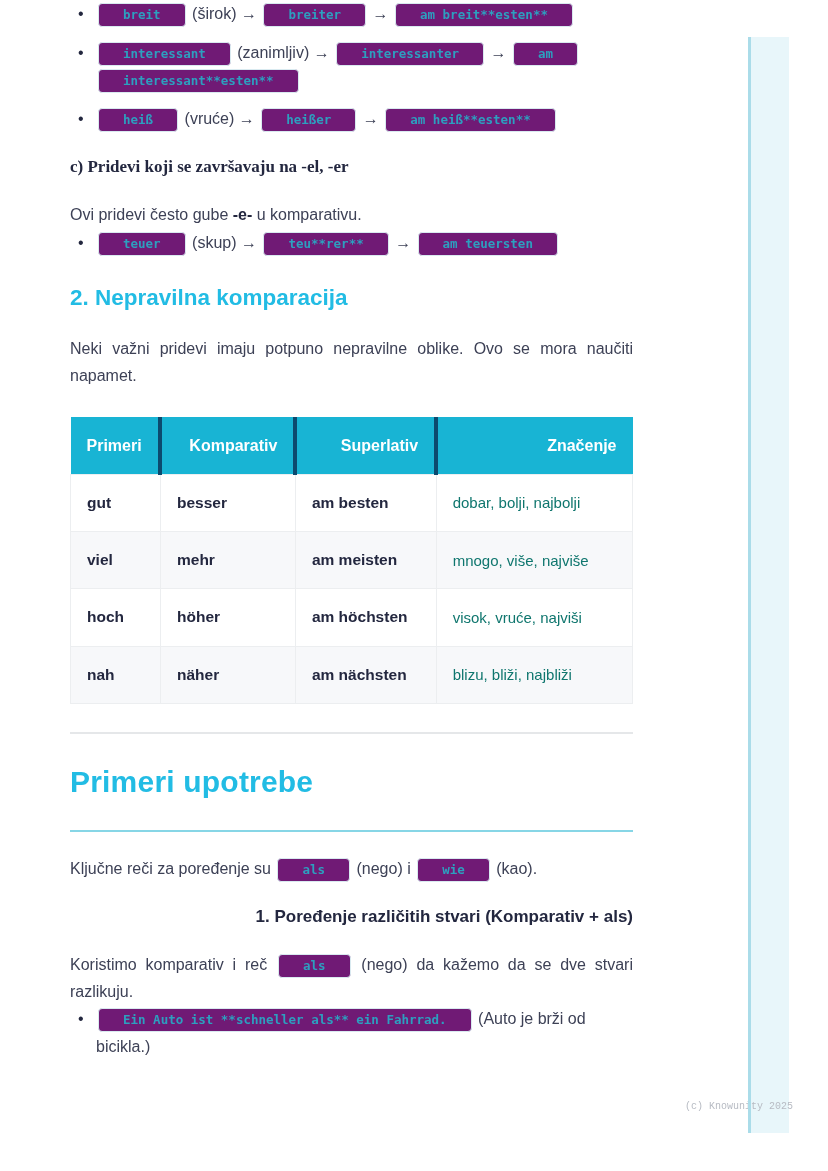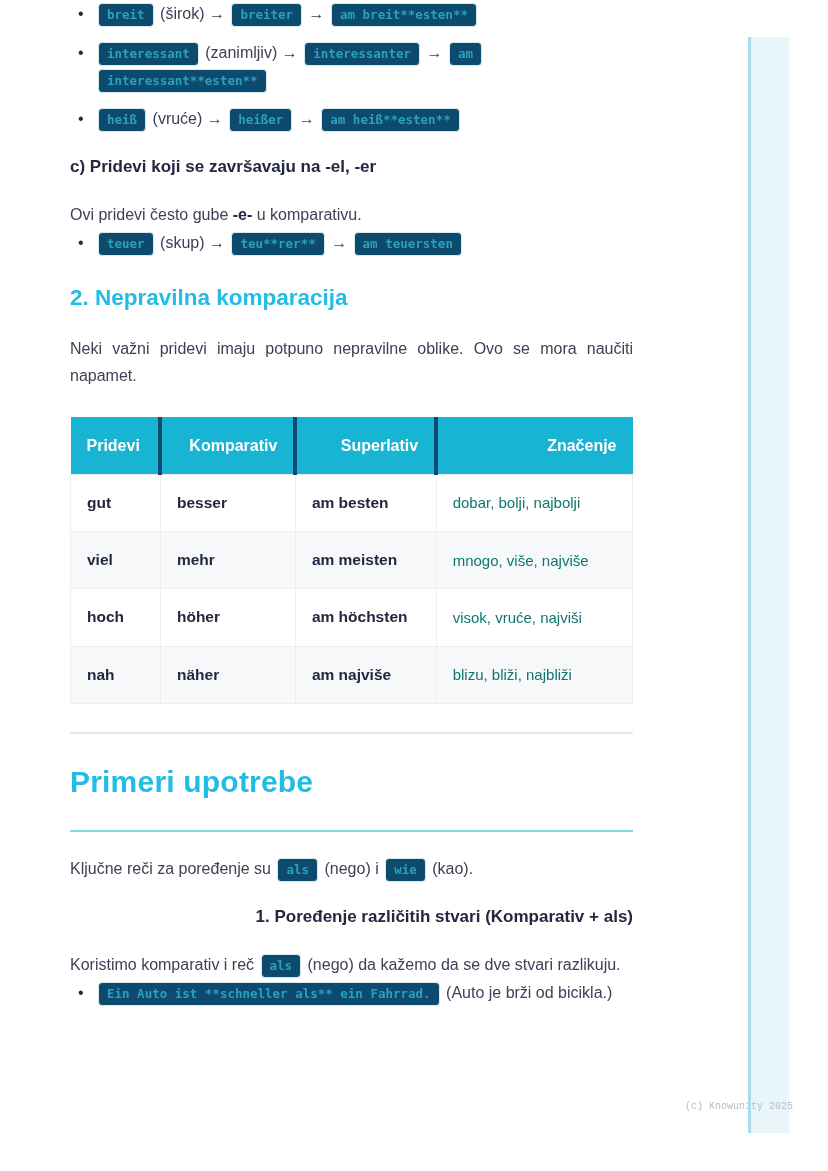--- a/index.html
+++ b/index.html
@@ -13,26 +13,26 @@
   
   ul.bullets{list-style:none;margin:0;padding:0;}
   ul.bullets li{position:relative;padding-left:26px;margin:0 0 11px 0;
     font-size:16px;line-height:1.72;}
   ul.bullets li::before{content:"•";position:absolute;left:8px;top:0;
     color:#23273f;font-size:16px;}
 
   
   code.chip{
     font-family:"DejaVu Sans Mono",monospace;font-size:12.5px;font-weight:bold;
-    color:#2d9fbf;background:#0c4a6e;border:1px solid #d9eaf0;border-radius:4px;
-    padding:2px 8px;margin:0 2px;white-space:nowrap;display:inline-block;line-height:1.45;
+    color:#2d9fbf;background:#701a75;border:1px solid #d9eaf0;border-radius:4px;
+    padding:2px 24px;margin:0 2px;white-space:nowrap;display:inline-block;line-height:1.45;
   }
 
   .mt-list1{margin-top:34px;}
-  h3.sub{font-size:17px;font-weight:bold;color:#23273f;margin:24px 0 0 0;line-height:1.3;}
+  h3.sub{font-size:17px;font-weight:bold;color:#23273f;margin:24px 0 0 0;line-height:1.3;font-family:Liberation Serif, serif;}
   p.body{font-size:16px;line-height:1.65;margin:24px 0 0 0;}
   p.body strong{color:#23273f;}
   .mt-list2{margin-top:24px;}
   h2.section{font-size:22.5px;font-weight:bold;color:var(--accent,#22bce4);margin:28px 0 0 0;line-height:1.25;}
   p.justify{text-align:justify;}
 
   
   table.cmp{border-collapse:collapse;width:563px;margin:28px 0 0 0;}
   table.cmp th{
     background:var(--th-bg,#18b4d4);color:#ffffff;font-size:16px;font-weight:bold;
@@ -90,21 +90,21 @@
 
     <table class="cmp">
       <colgroup>
         <col class="c1">
           <col class="c2">
           <col class="c3">
           <col class="c4">
       </colgroup>
     <thead>
           <tr>
-            <th>Pridevi</th>
+            <th>Primeri</th>
             <th>Komparativ</th>
             <th>Superlativ</th>
             <th>Značenje</th>
           </tr>
         </thead>
         <tbody>
           <tr>
             <td class="strong-cell">gut</td>
             <td class="strong-cell">besser</td>
             <td class="strong-cell">am besten</td>
@@ -118,21 +118,21 @@
           </tr>
           <tr>
             <td class="strong-cell">hoch</td>
             <td class="strong-cell">höher</td>
             <td class="strong-cell">am höchsten</td>
             <td>visok, vruće, najviši</td>
           </tr>
           <tr>
             <td class="strong-cell">nah</td>
             <td class="strong-cell">näher</td>
-            <td class="strong-cell">am najviše</td>
+            <td class="strong-cell">am nächsten</td>
             <td>blizu, bliži, najbliži</td>
           </tr>
         </tbody>
       </table>
 
     <hr class="divider">
 
     <h1 class="big">Primeri upotrebe</h1>
 
     <p class="body"><span>Ključne reči za poređenje su </span><code class="chip">als</code><span> (nego) i </span><code class="chip">wie</code><span> (kao).</span></p>

